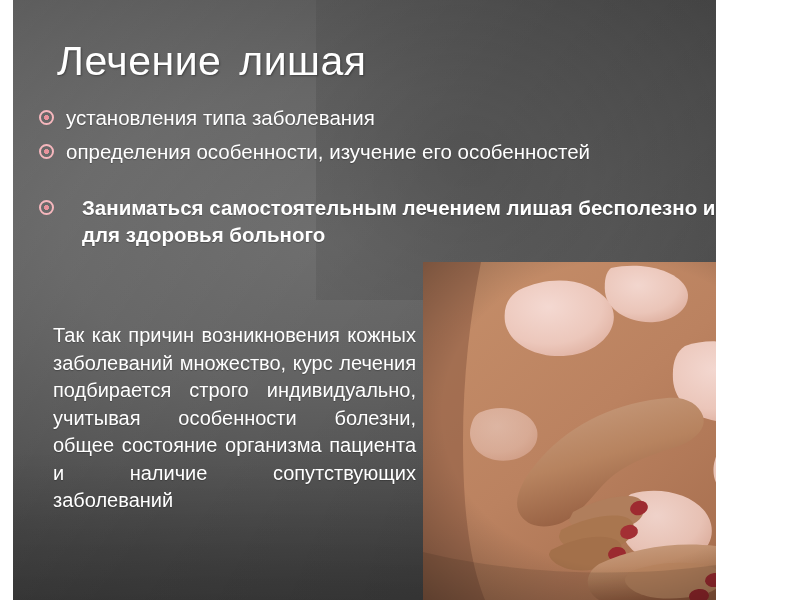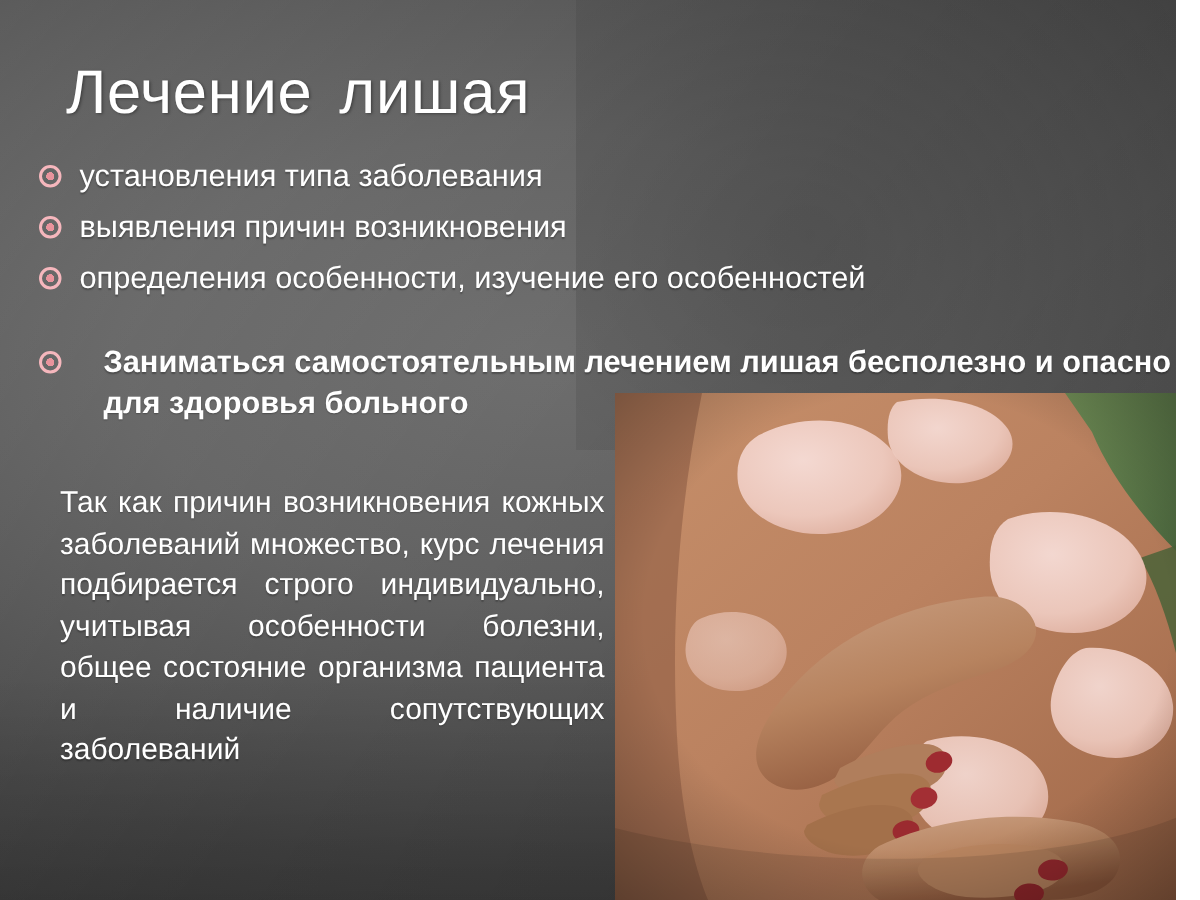--- a/index.html
+++ b/index.html
@@ -7,25 +7,26 @@
     padding: 0;
   }
   body {
     width: 800px;
     height: 600px;
     overflow: hidden;
     font-family: "Liberation Sans", sans-serif;
   }
   .slide {
     position: relative;
-    width: 784px;
+    width: 703px;
     height: 600px;
     background:
       radial-gradient(ellipse 760px 420px at 46% 40%, #6d6d6d 0%, #626262 36%, #535353 60%, #454545 80%, #3b3b3b 100%);
     overflow: hidden;
+    margin-left: 13px;
   }
   
   .bg-sheen {
     position: absolute;
     inset: 0;
     background: linear-gradient(128deg, rgba(255,255,255,0.10) 0%, rgba(255,255,255,0.045) 26%, rgba(255,255,255,0.00) 48%, rgba(0,0,0,0.06) 72%, rgba(0,0,0,0.16) 100%);
     pointer-events: none;
   }
   .bg-corner-dark {
     position: absolute;
@@ -126,24 +127,20 @@
   <div class="bg-sheen"></div>
   <div class="bg-corner-dark"></div>
   <div class="bg-bottom-dark"></div>
 
   <div class="title">Лечение  лишая</div>
 
   <div class="bullets">
     <div class="bullet-row">
       <span class="bullet-mark"></span>
       <span class="bullet-text">установления типа заболевания</span>
-    </div>
-    <div class="bullet-row">
-      <span class="bullet-mark"></span>
-      <span class="bullet-text">выявления причин возникновения</span>
     </div>
     <div class="bullet-row">
       <span class="bullet-mark"></span>
       <span class="bullet-text">определения особенности, изучение его особенностей</span>
     </div>
     <div class="bullet-row gap-before">
       <span class="bullet-mark"></span>
       <span class="bullet-text strong">Заниматься самостоятельным лечением лишая бесполезно и опасно для здоровья больного</span>
     </div>
   </div>

